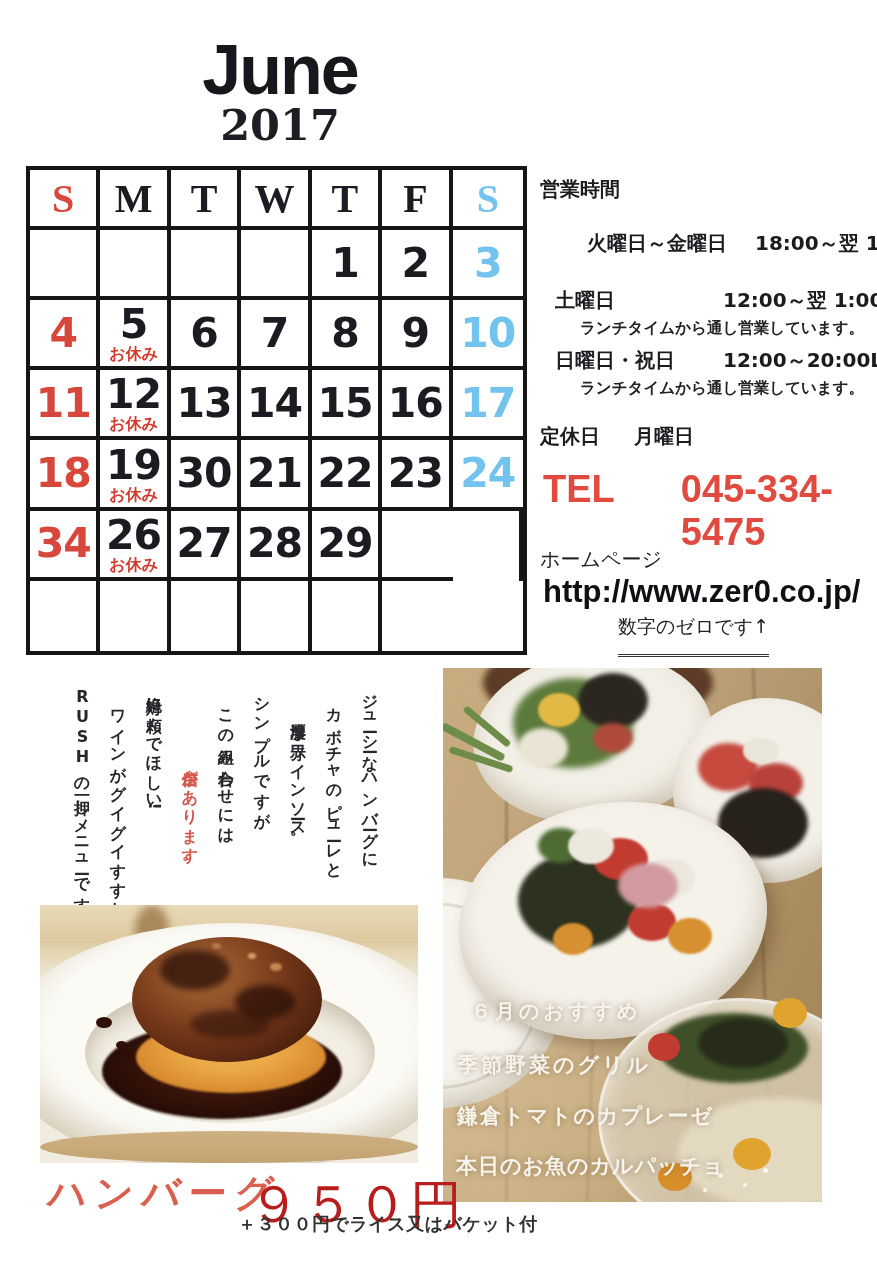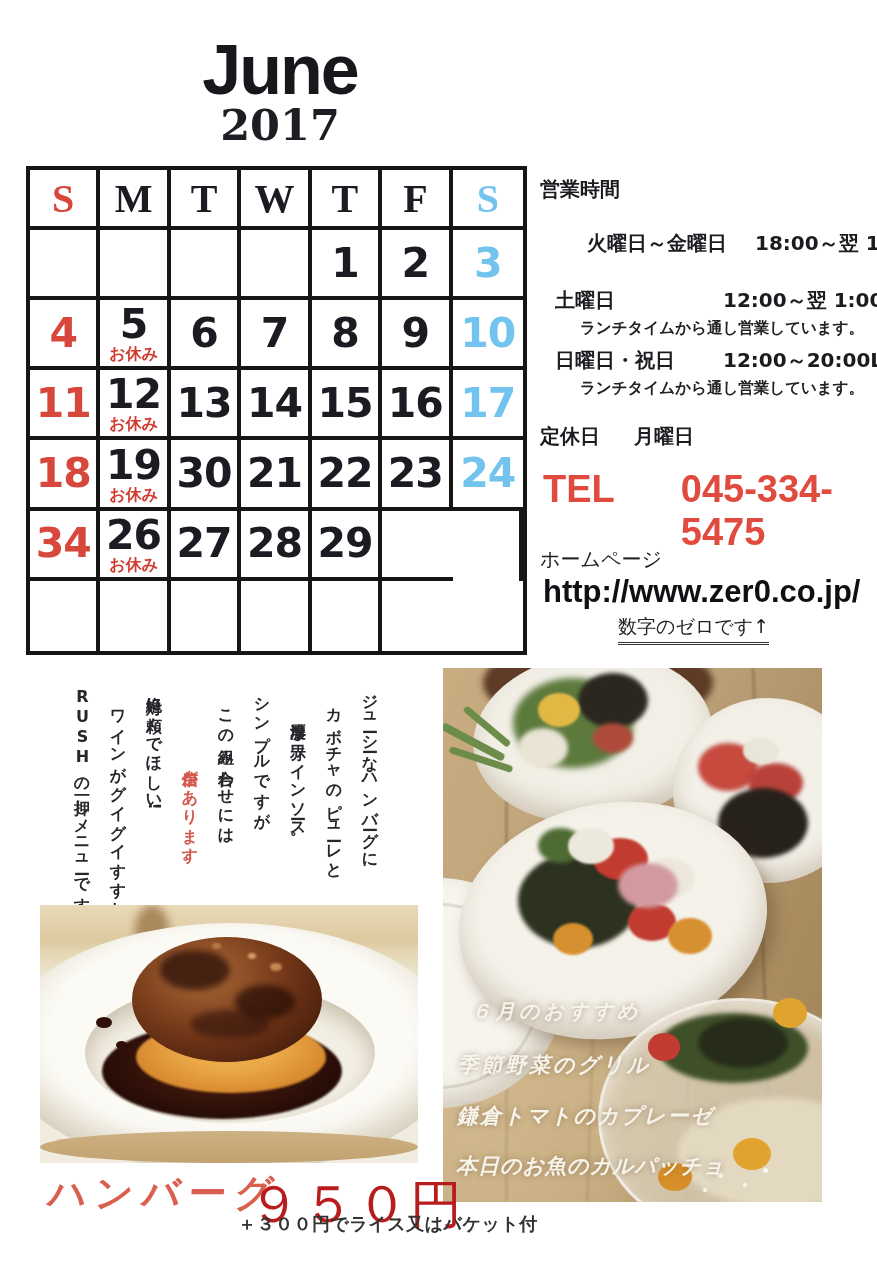--- a/index.html
+++ b/index.html
@@ -42,21 +42,21 @@
   .hours-note{font-size:15.5px;font-weight:bold;color:#222;padding-left:25px;
     margin:-2px 0 8px 0;white-space:nowrap;}
   .gap1{margin-bottom:30px;margin-left:32px;}
   .closed-day{left:540px;top:423px;font-size:20px;font-weight:bold;display:flex;gap:34px;}
   .tel-line{left:543px;top:468px;color:#e04a3f;font-weight:bold;font-size:38px;
     display:flex;gap:66px;letter-spacing:0px;font-family:"Liberation Sans",sans-serif;}
   .homepage-label{left:540px;top:546px;font-size:20px;color:#222;}
   .url-line{left:543px;top:574px;font-size:31px;font-weight:bold;color:#101014;
     font-family:"Liberation Sans",sans-serif;letter-spacing:0px;}
   .url-note{left:618px;top:614px;font-size:19px;color:#222;
-    border-bottom:3px double #333;padding-bottom:2px;}
+    border-bottom:3px double #333;padding-bottom:14px;}
 
   
   .v-promo{left:60px;top:684px;width:328px;height:240px;
     writing-mode:vertical-rl;text-orientation:mixed;}
   .v-line{font-size:16px;font-weight:bold;color:#26262c;line-height:36px;
     letter-spacing:1px;white-space:nowrap;}
   .v-line.red{color:#d4594e;}
   .v-line .up{text-orientation:upright;}
 
   
@@ -143,21 +143,21 @@
   .pr-p5-c3{left:205px;top:365px;width:32px;height:28px;background:#c23b30;filter:blur(.5px);}
   .pr-p5-c4{left:330px;top:330px;width:34px;height:30px;background:#e0a42e;filter:blur(.5px);}
   .pr-p5-c5{left:235px;top:430px;width:200px;height:110px;background:#e6dcc4;opacity:.9;filter:blur(3px);}
   .pr-p5-c6{left:290px;top:470px;width:38px;height:32px;background:#e0a42e;filter:blur(.5px);}
   .pr-p5-c7{left:215px;top:495px;width:34px;height:28px;background:#d78f2a;filter:blur(.5px);}
   .snow{position:absolute;border-radius:50%;background:#fff;opacity:.8;}
   .sn1{left:275px;top:505px;width:5px;height:5px;} .sn2{left:300px;top:515px;width:4px;height:4px;}
   .sn3{left:320px;top:500px;width:5px;height:5px;} .sn4{left:260px;top:520px;width:4px;height:4px;}
   
   .cap{position:absolute;color:#f7f4ec;font-weight:bold;white-space:nowrap;
-       text-shadow:0 0 6px rgba(90,60,30,.45);font-style:italic;}
+       text-shadow:0 0 6px rgba(90,60,30,.45);}
   .cap1{left:28px;top:330px;font-size:20px;letter-spacing:4px;}
   .cap2{left:14px;top:383px;font-size:21px;letter-spacing:3px;}
   .cap3{left:14px;top:434px;font-size:21px;letter-spacing:2px;}
   .cap4{left:13px;top:484px;font-size:21px;letter-spacing:1px;}
 
   
   .menu-name{left:48px;top:1168px;font-size:38px;font-weight:bold;color:#d9604f;
     letter-spacing:8px;transform:skewX(-4deg);}
   .menu-price{left:248px;top:1170px;font-size:52px;font-weight:500;color:#b91c1c;letter-spacing:2px;
     font-family:"DejaVu Sans",sans-serif;}

